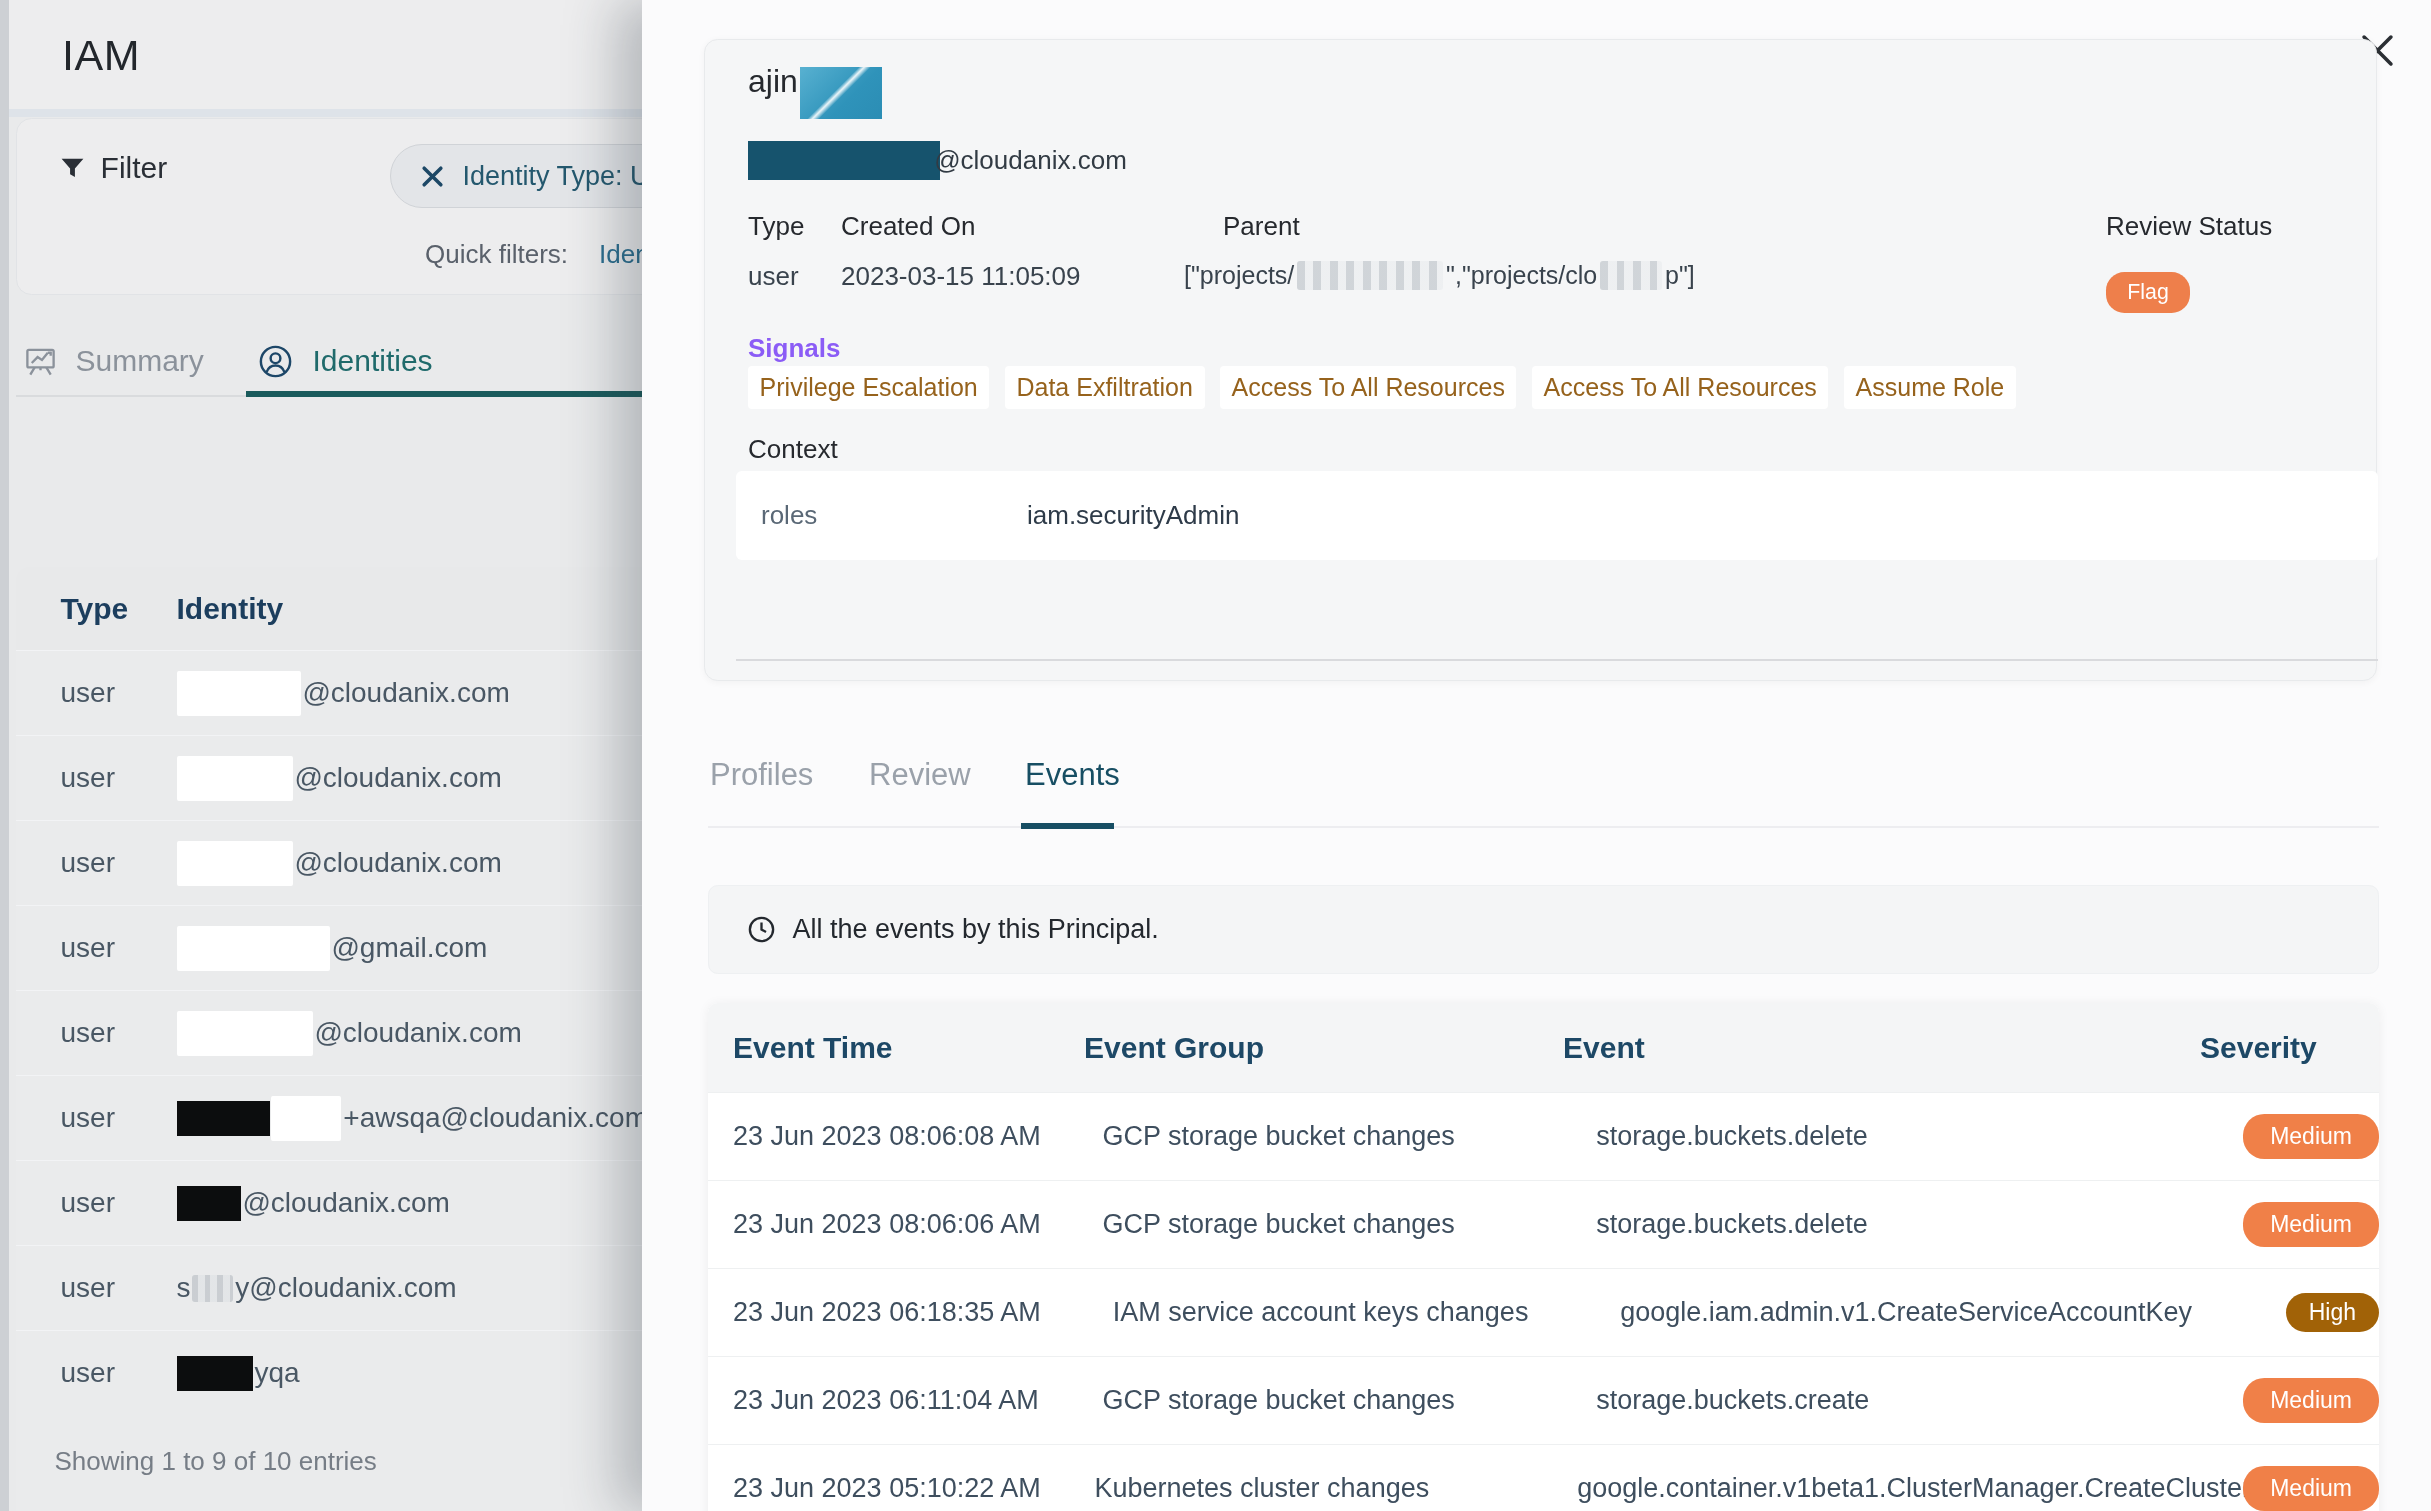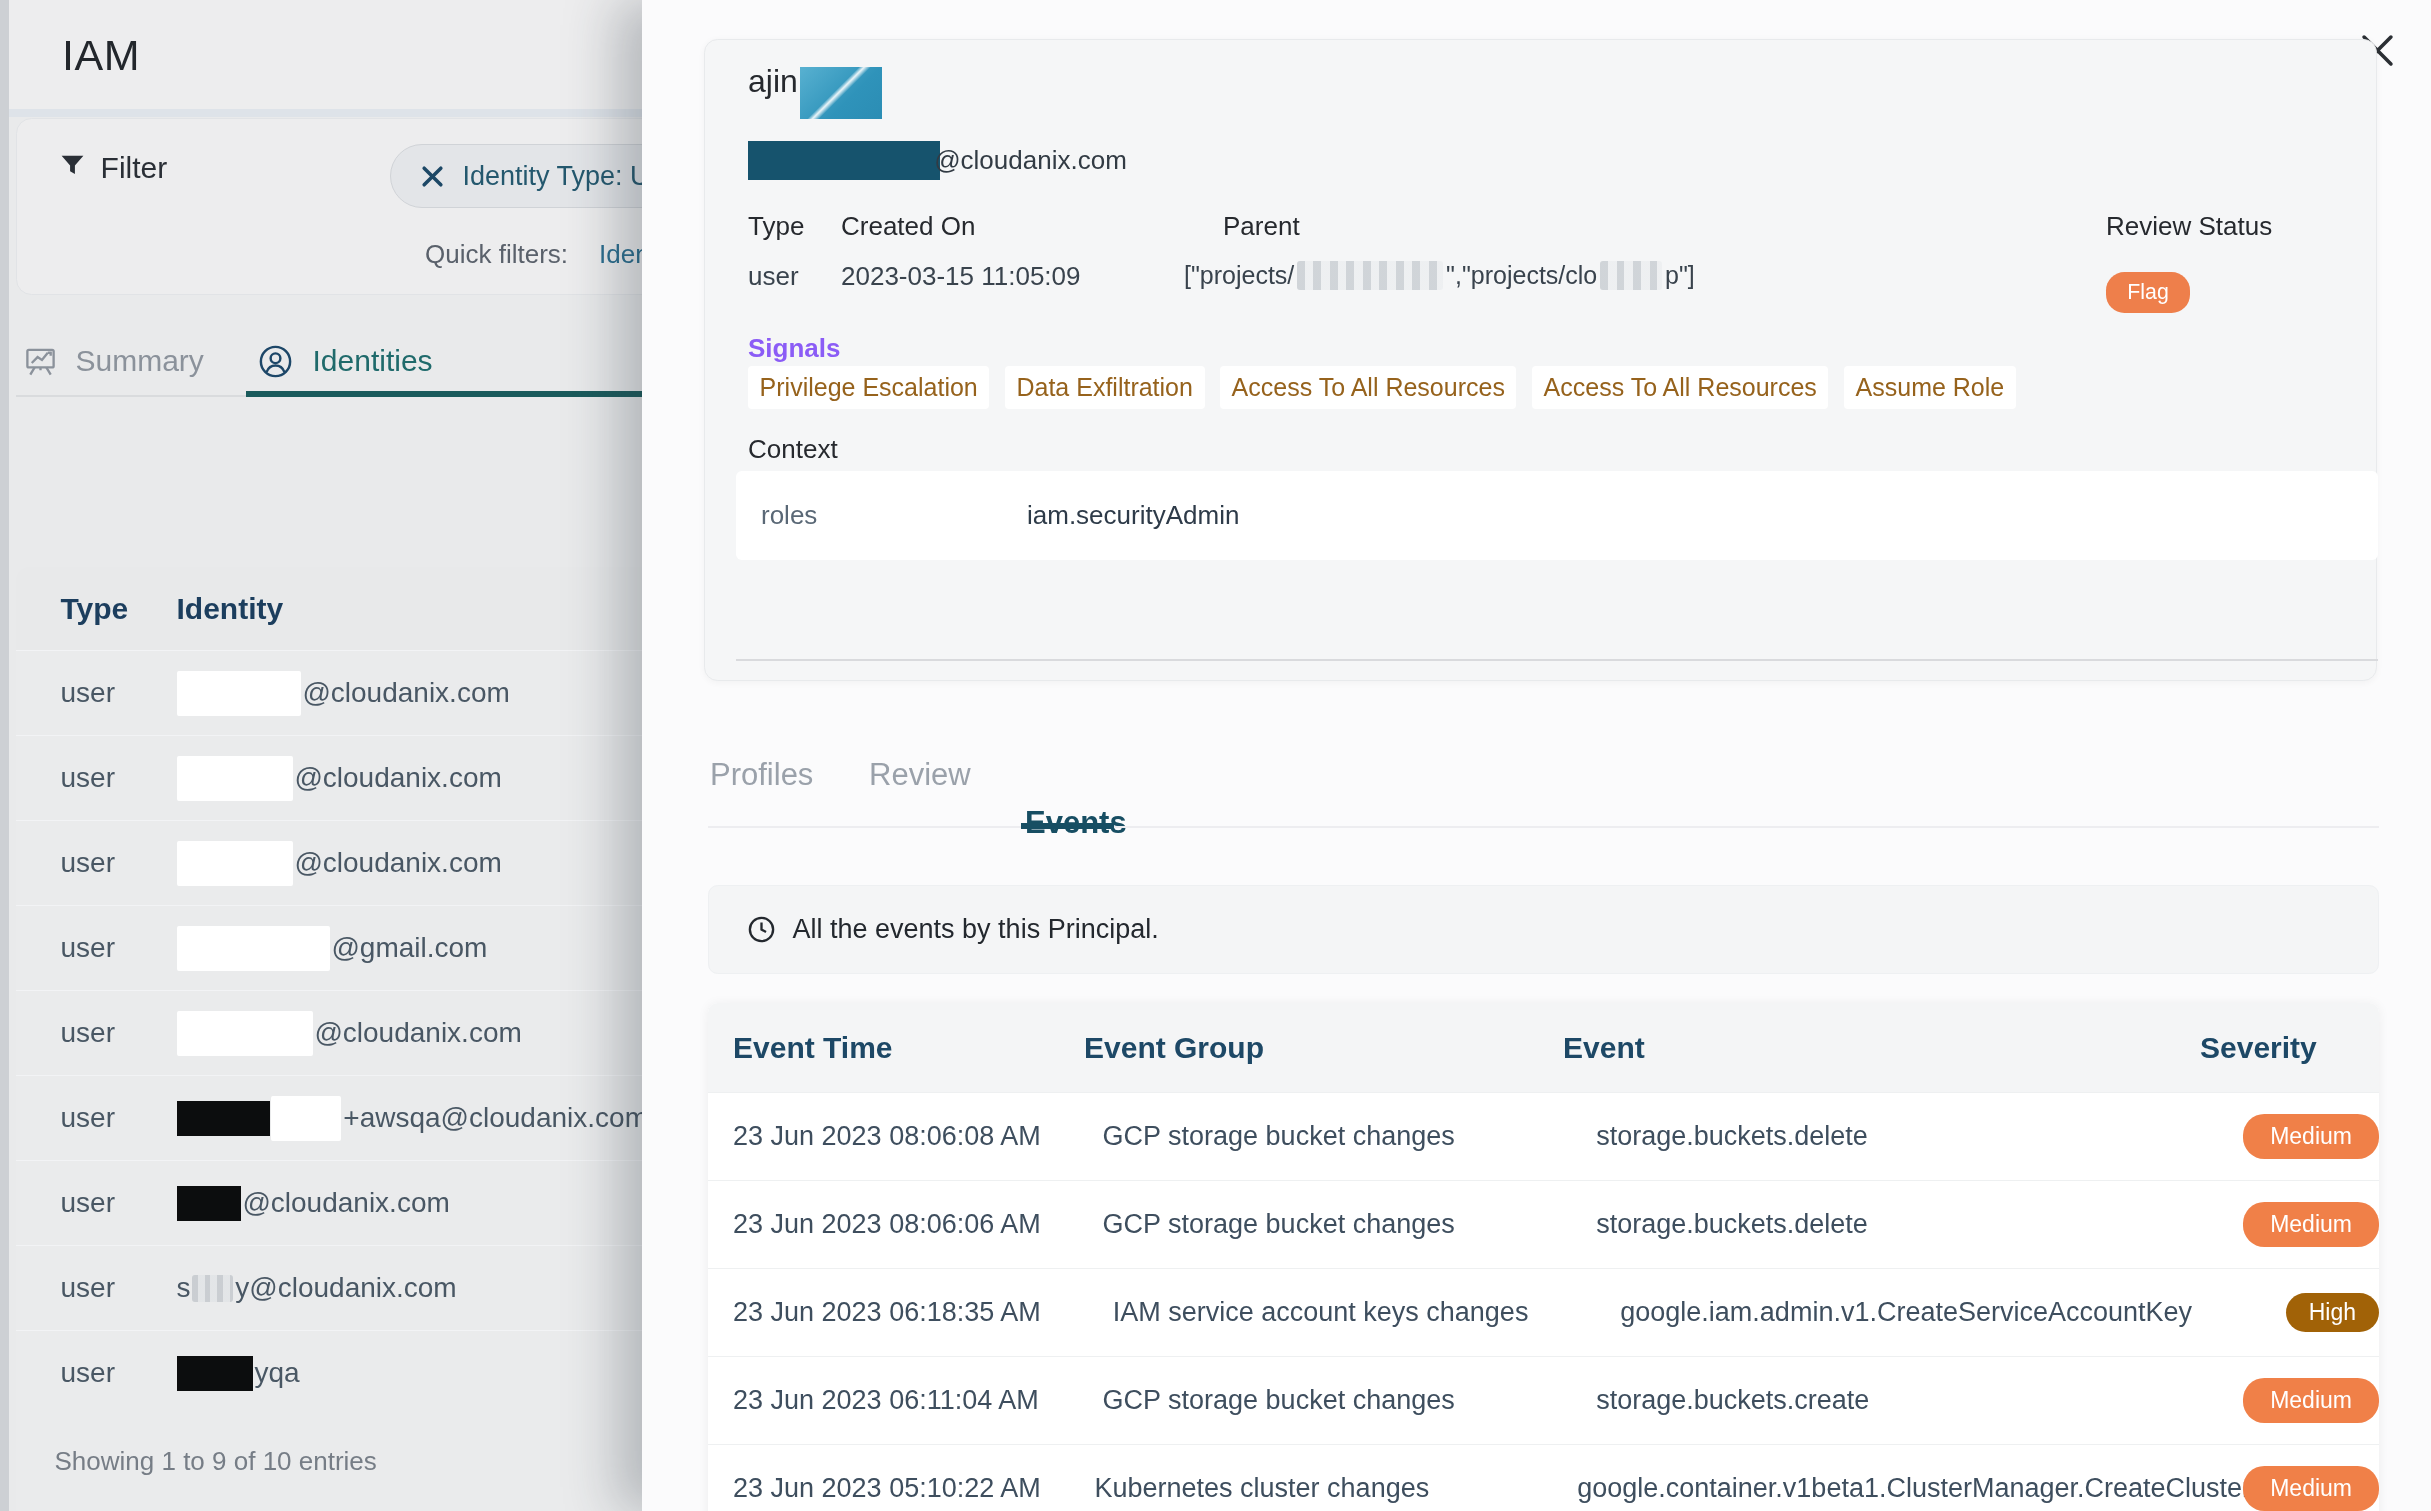--- a/index.html
+++ b/index.html
@@ -13,21 +13,21 @@
   
   .scroll-strip { left:0; top:0; width:8.7px; height:1512px; background:#cdd0d4; }
   .page-header { left:8.7px; top:0; width:2423px; height:109px; background:#ededee; }
   .page-title { left:62px; top:31px; font-size:43px; font-weight:500; color:#23272c; letter-spacing:0.5px; }
   .header-divider { left:8.7px; top:109px; width:2423px; height:7.8px; background:#dee3e9; }
 
   .filter-card {
     left:15.5px; top:118px; width:1106px; height:177px;
     background:#ededee; border:1.9px solid #e1e3e6; border-radius:15.5px;
   }
-  .filter-label { left:58px; top:151px; display:flex; align-items:flex-start; gap:13.6px;
+  .filter-label { left:58px; top:151px; display:flex; align-items:center; gap:13.6px;
     font-size:30px; font-weight:500; color:#2a2f36; }
   .filter-chip {
     left:390px; top:144px; height:64px; border-radius:32px;
     background:#e3e5e8; border:1.9px solid #d0d3d7;
     display:flex; align-items:center; gap:17.5px; padding:0 29px;
     font-size:27px; font-weight:500; color:#24586e; white-space:nowrap;
   }
   .quick-row { left:425px; top:239px; display:flex; gap:31px; font-size:26px; white-space:nowrap; }
   .quick-label { color:#5a616b; }
   .quick-link { color:#2a6d8e; cursor:pointer; }
@@ -97,21 +97,21 @@
   .context-row { display:flex; align-items:center; height:89px; }
   .context-row + .context-row { border-top:1.9px solid #f0f1f3; }
   .context-key { width:291px; padding-left:25px; font-size:26px; color:#5a6876; }
   .context-val { font-size:26px; color:#2e3b49; }
   .card-divider { left:31px; top:619px; width:1642px; height:1.9px; background:#d9dadd; }
 
   .drawer-tabs { left:0; top:741px; width:1789px; height:89px; }
   .d-tab { position:absolute; font-size:31px; color:#9aa1aa; cursor:pointer; }
   .d-tab-profiles { left:68px; top:15.5px; }
   .d-tab-review { left:227px; top:15.5px; }
-  .d-tab-events { left:383px; top:15.5px; color:#174e63; font-weight:700;margin-top:48px; }
+  .d-tab-events { left:383px; top:15.5px; color:#174e63; font-weight:400; }
   .d-tabs-divider { left:66px; top:826px; width:1671px; height:1.9px; background:#ededf0; }
   .d-tab-underline { left:379px; top:823px; width:93px; height:5.8px; background:#174e63; }
 
   .info-bar { left:66px; top:885px; width:1671px; height:89px; background:#f4f5f6;
     border:1px solid #eef0f2; border-radius:9.7px; display:flex; align-items:center; gap:15.5px; padding-left:37px;
     font-size:27px; color:#23282e; }
 
   .events-card { left:66px; top:1003px; width:1671px; height:543px; background:#ffffff;
     border-radius:9.7px 9.7px 0 0; box-shadow:0 1.9px 11.6px rgba(0,0,0,.06); overflow:hidden; }
   .e-row { display:flex; align-items:center; height:88px; padding-left:25px; }

